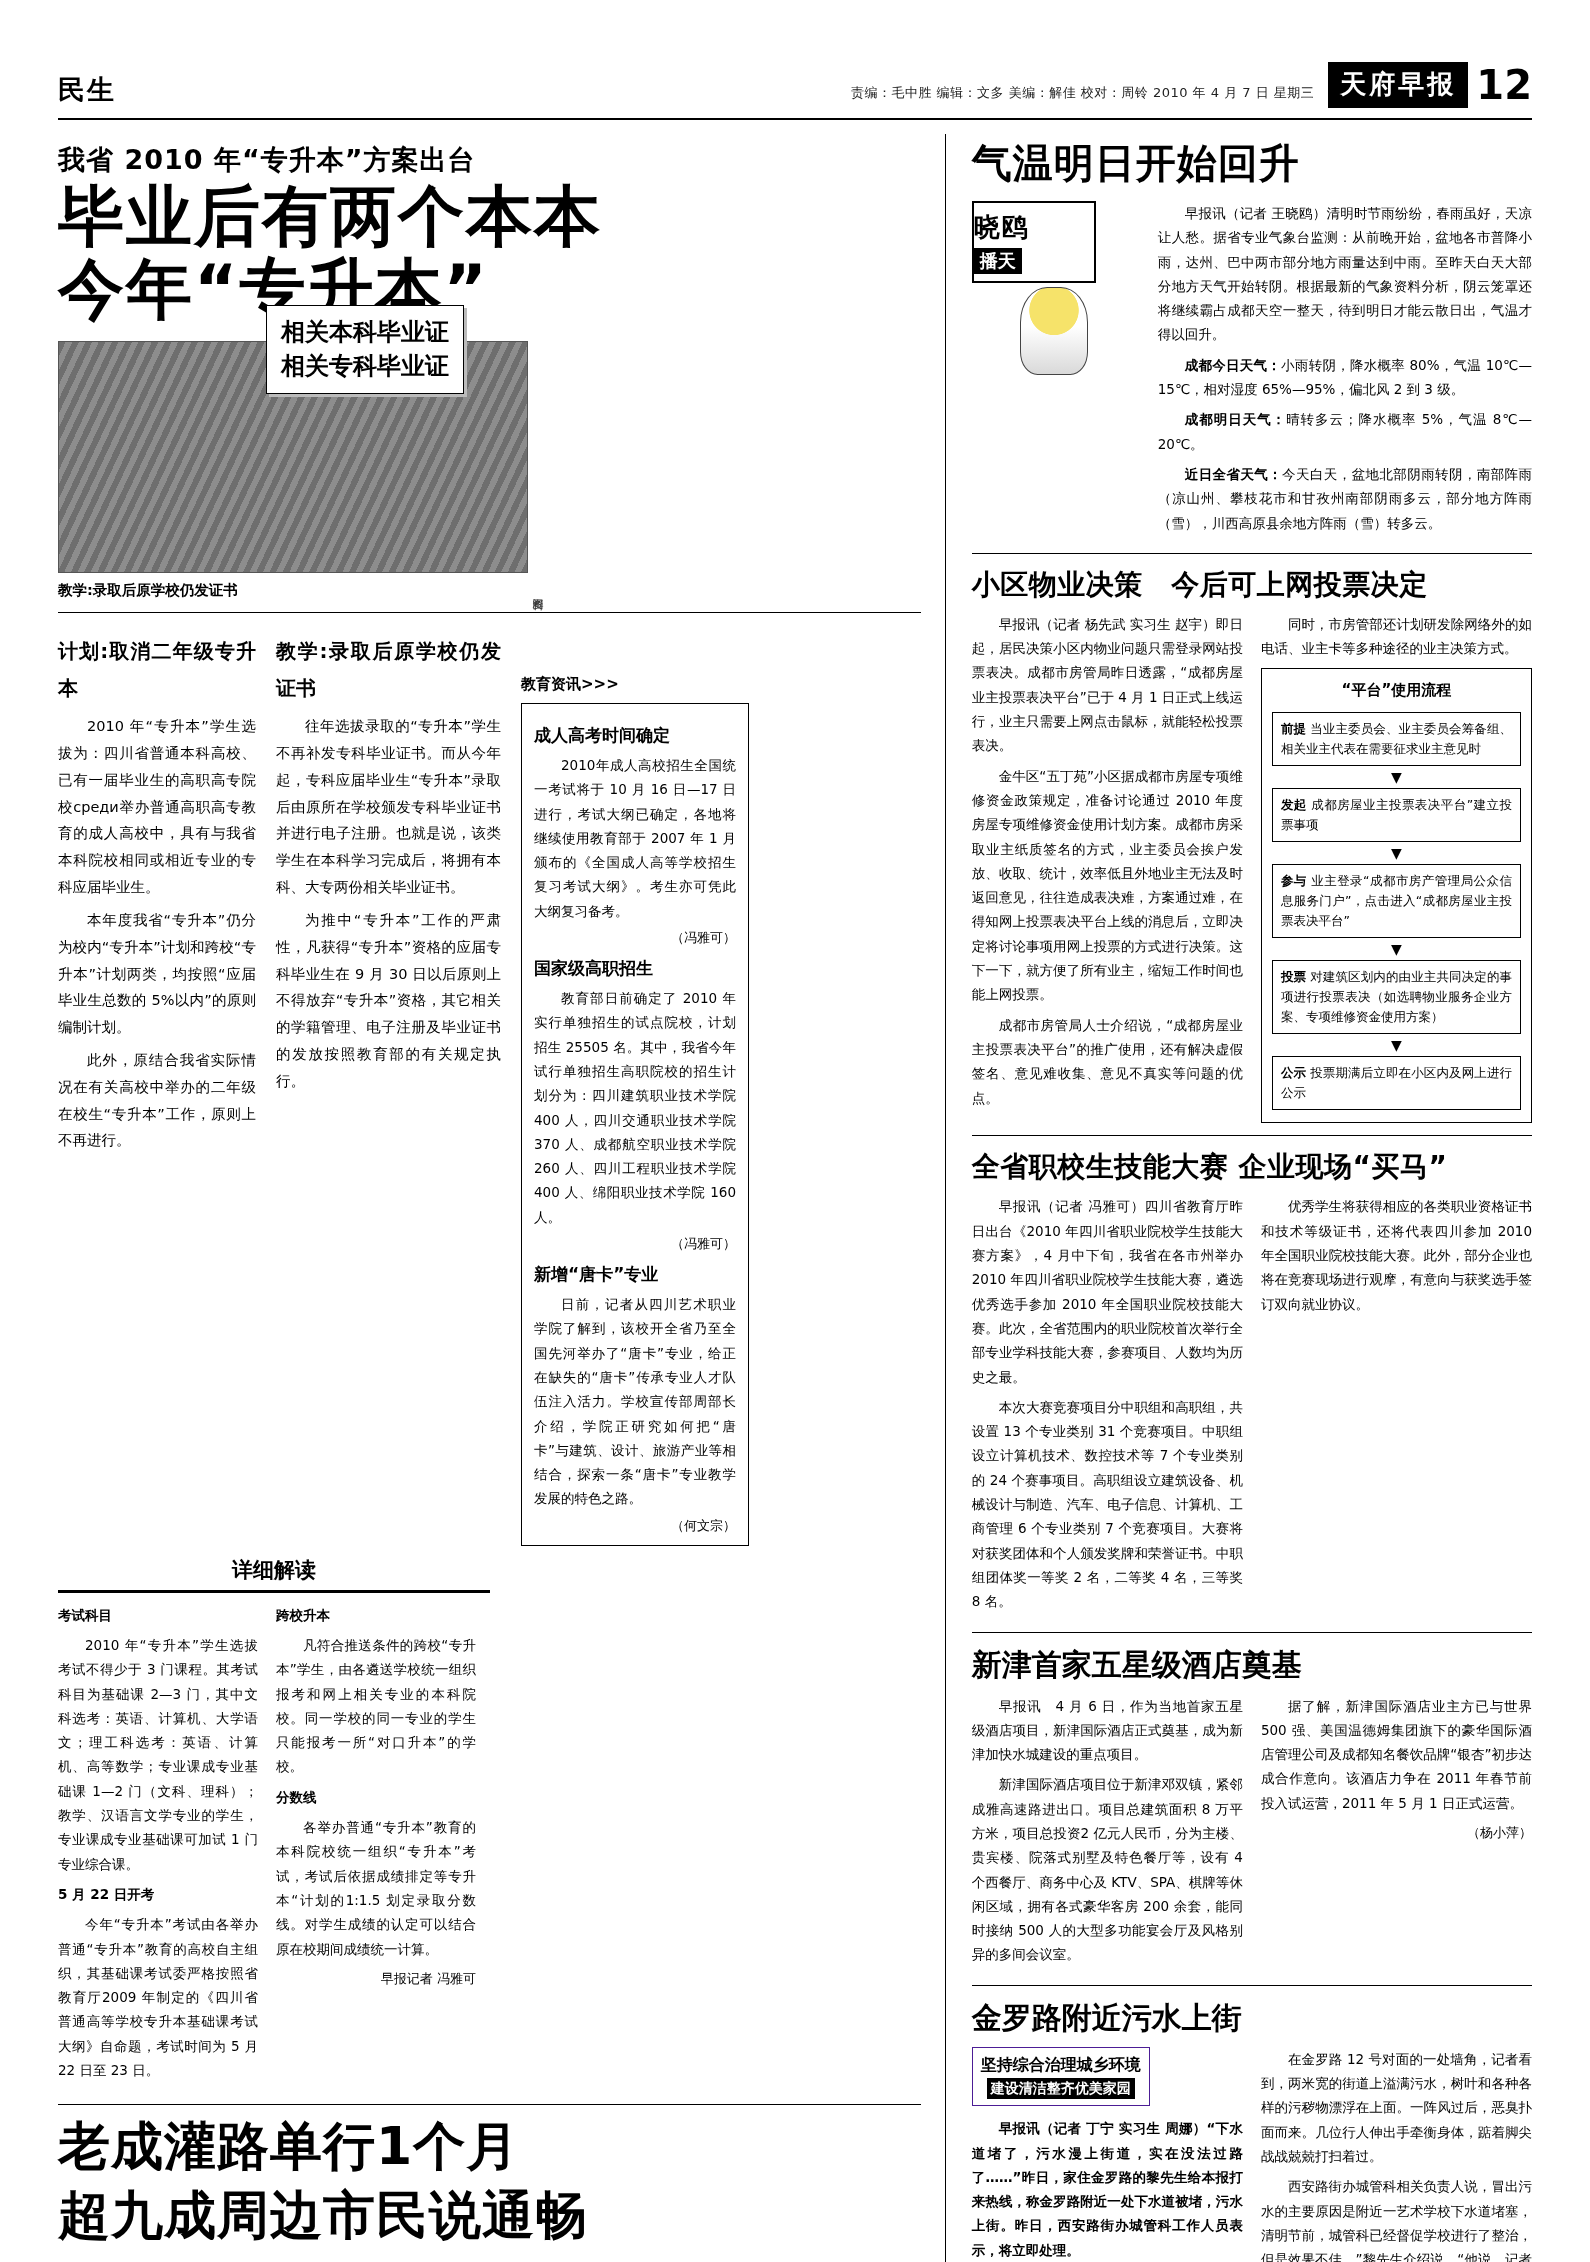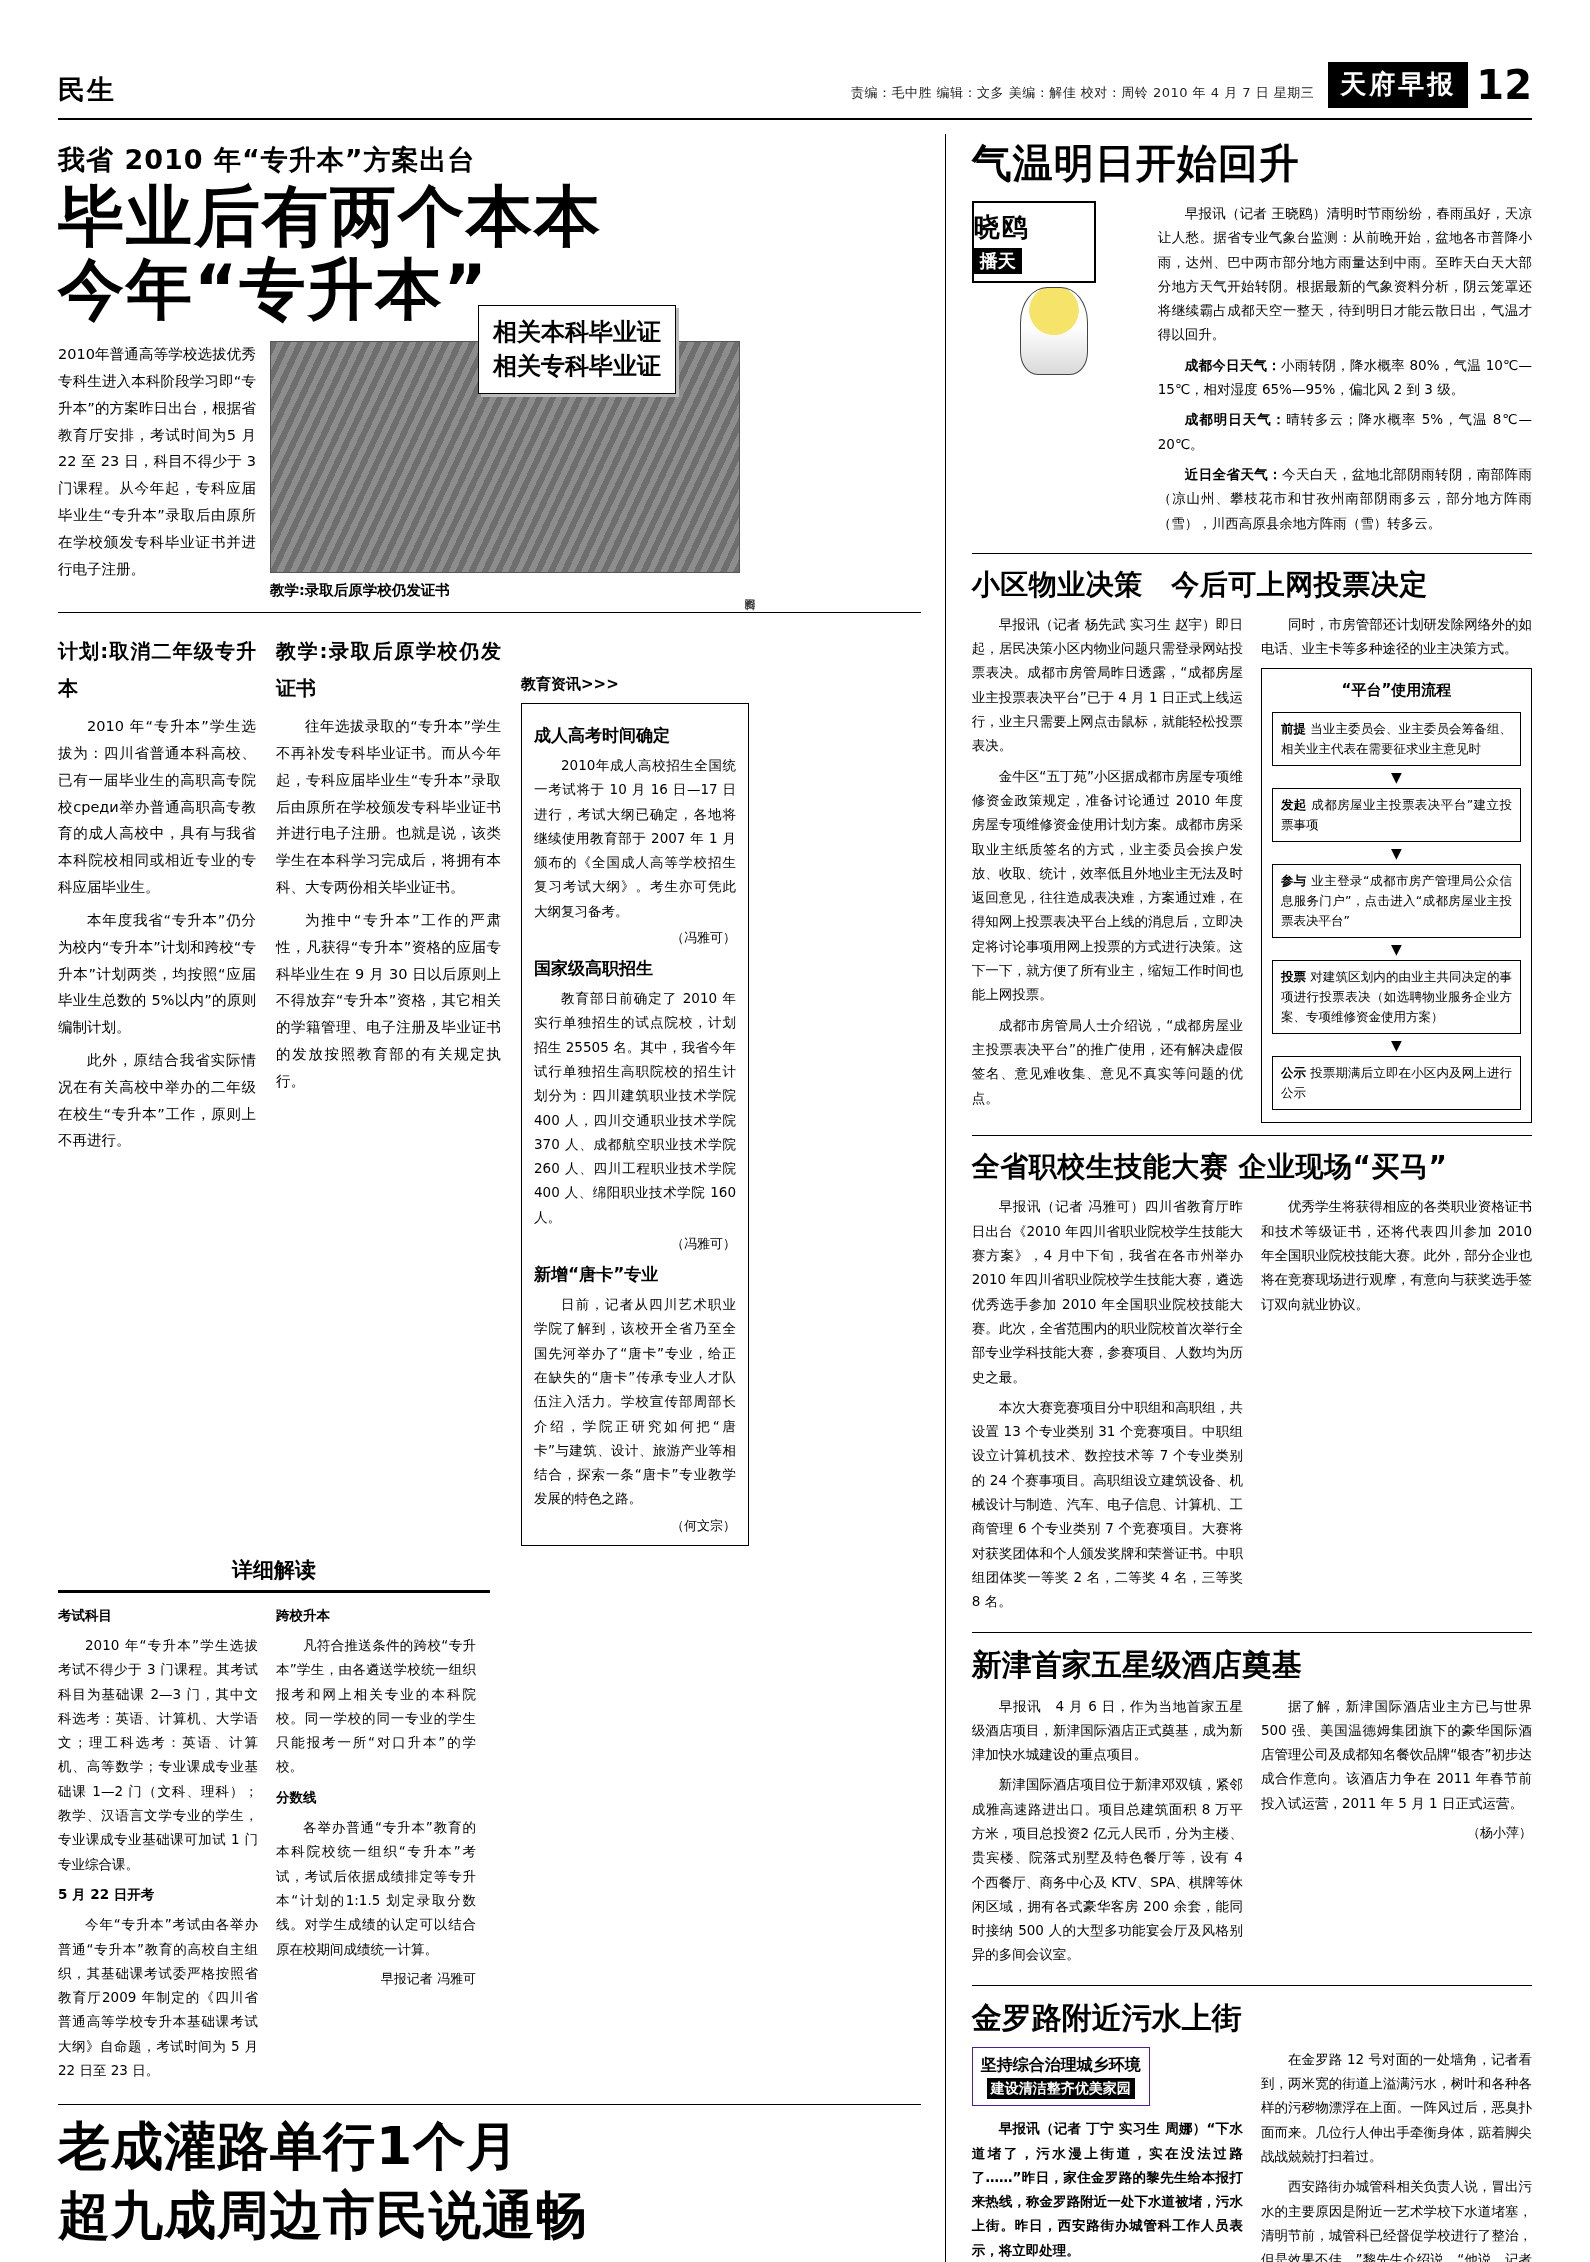--- a/index.html
+++ b/index.html
@@ -110,21 +110,20 @@
 
   <div class="body">
 
     <div class="left">
 
       <div class="kicker">我省 2010 年“专升本”方案出台</div>
       <div class="headline">毕业后有两个本本</div>
       <div class="headline">今年“专升本”</div>
 
       <div class="lead-wrap">
-        <div class="lead-text">2010年普通高等学校选拔优秀专科生进入本科阶段学习即“专升本”的方案昨日出台，根据省教育厅安排，考试时间为5 月 22 至 23 日，科目不得少于 3 门课程。从今年起，专科应届毕业生“专升本”录取后由原所在学校颁发专科毕业证书并进行电子注册。</div>
         <div class="photo-wrap">
           <div class="photo"></div>
           <div class="photo-credit">资料图</div>
           <div class="callout">
             <div>相关本科毕业证</div>
             <div>相关专科毕业证</div>
           </div>
           <div class="photo-cap">教学:录取后原学校仍发证书</div>
         </div>
       </div>

